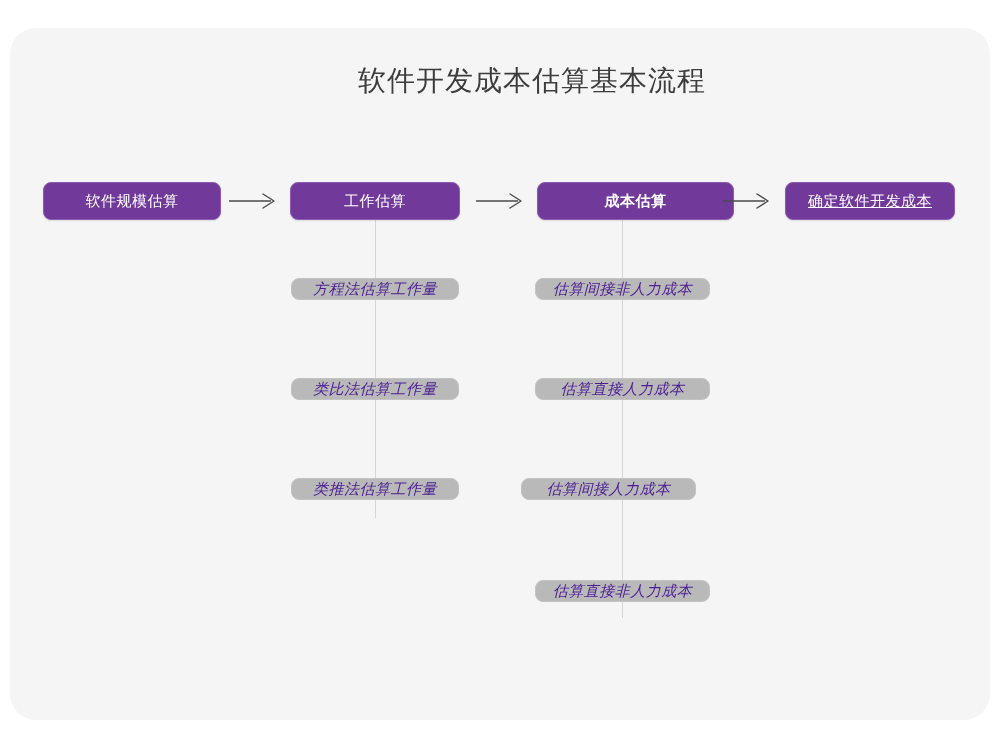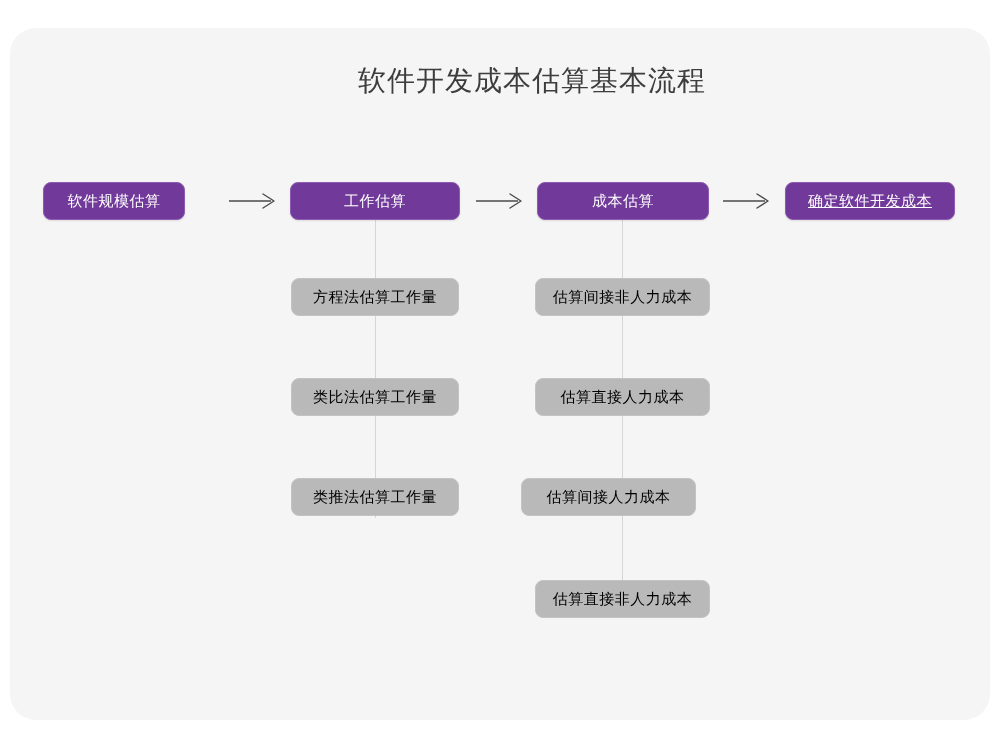--- a/index.html
+++ b/index.html
@@ -59,22 +59,23 @@
     background: #71399a;
     border: 1px solid #8d5bb0;
     color: #ffffff;
     height: 38px;
     box-shadow: 0 1px 2px rgba(0,0,0,0.10);
   }
 
   .node.secondary {
     background: #b9b9b9;
     border: 1px solid #c3c3c3;
-    color: #000000;
-    height: 38px;
+    color: #4c1d95;
+    height: 22px;
+    font-style: italic;
   }
 
   
   .flow-arrow {
     position: absolute;
     height: 38px;
     display: flex;
     align-items: center;
     justify-content: center;
     color: #4a4a4a;
@@ -94,21 +95,21 @@
 </head>
 <body>
 
 <div id="card"></div>
 
 <div id="diagram-title">软件开发成本估算基本流程</div>
 
 <div class="connector" style="left:375px; top:216px; height:302px;"></div>
 <div class="connector" style="left:622px; top:216px; height:402px;"></div>
 
-<div class="node primary" style="left:43px; top:182px; width:142px;">
+<div class="node primary" style="left:43px; top:182px; width:178px;">
   <span>软件规模估算</span>
 </div>
 
 <div class="flow-arrow" style="left:224px; top:182px; width:58px;">
   <svg width="52" height="20" viewBox="0 0 52 20" aria-hidden="true">
     <path d="M2 10 H44" stroke="#4a4a4a" stroke-width="1.4" fill="none"></path>
     <path d="M36 3 L47 10 L36 17" stroke="#4a4a4a" stroke-width="1.4" fill="none" stroke-linecap="round" stroke-linejoin="round"></path>
   </svg>
 </div>
 
@@ -116,21 +117,21 @@
   <span>工作估算</span>
 </div>
 
 <div class="flow-arrow" style="left:471px; top:182px; width:58px;">
   <svg width="52" height="20" viewBox="0 0 52 20" aria-hidden="true">
     <path d="M2 10 H44" stroke="#4a4a4a" stroke-width="1.4" fill="none"></path>
     <path d="M36 3 L47 10 L36 17" stroke="#4a4a4a" stroke-width="1.4" fill="none" stroke-linecap="round" stroke-linejoin="round"></path>
   </svg>
 </div>
 
-<div class="node primary" style="left:537px; top:182px; width:172px;">
+<div class="node primary" style="left:537px; top:182px; width:197px;font-weight:bold;">
   <span>成本估算</span>
 </div>
 
 <div class="flow-arrow" style="left:718px; top:182px; width:58px;">
   <svg width="52" height="20" viewBox="0 0 52 20" aria-hidden="true">
     <path d="M2 10 H44" stroke="#4a4a4a" stroke-width="1.4" fill="none"></path>
     <path d="M36 3 L47 10 L36 17" stroke="#4a4a4a" stroke-width="1.4" fill="none" stroke-linecap="round" stroke-linejoin="round"></path>
   </svg>
 </div>
 

